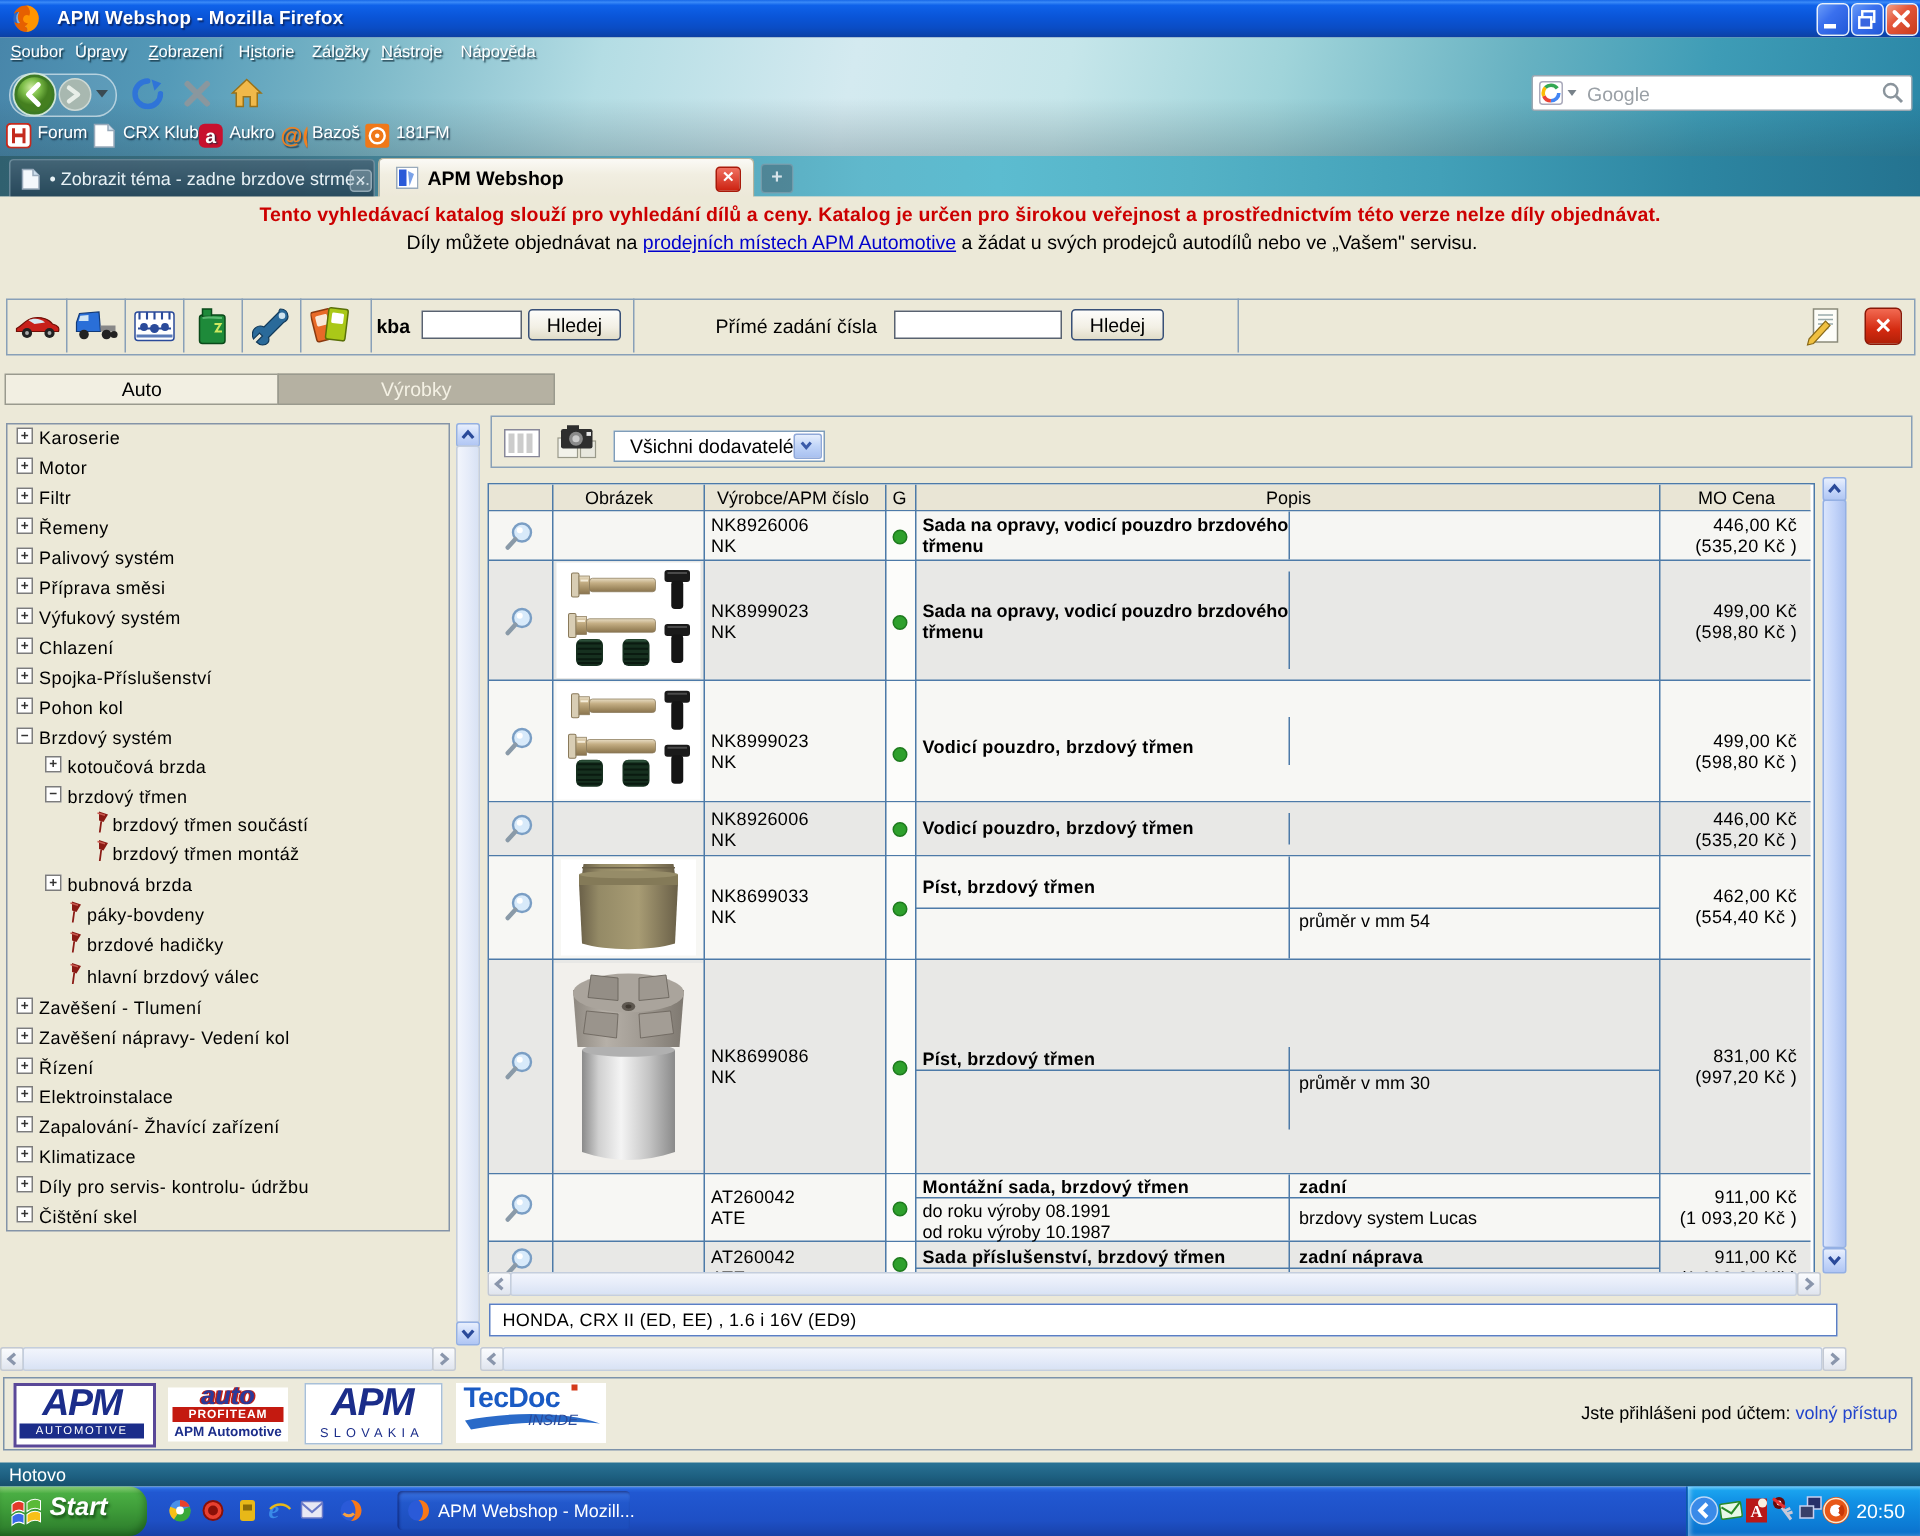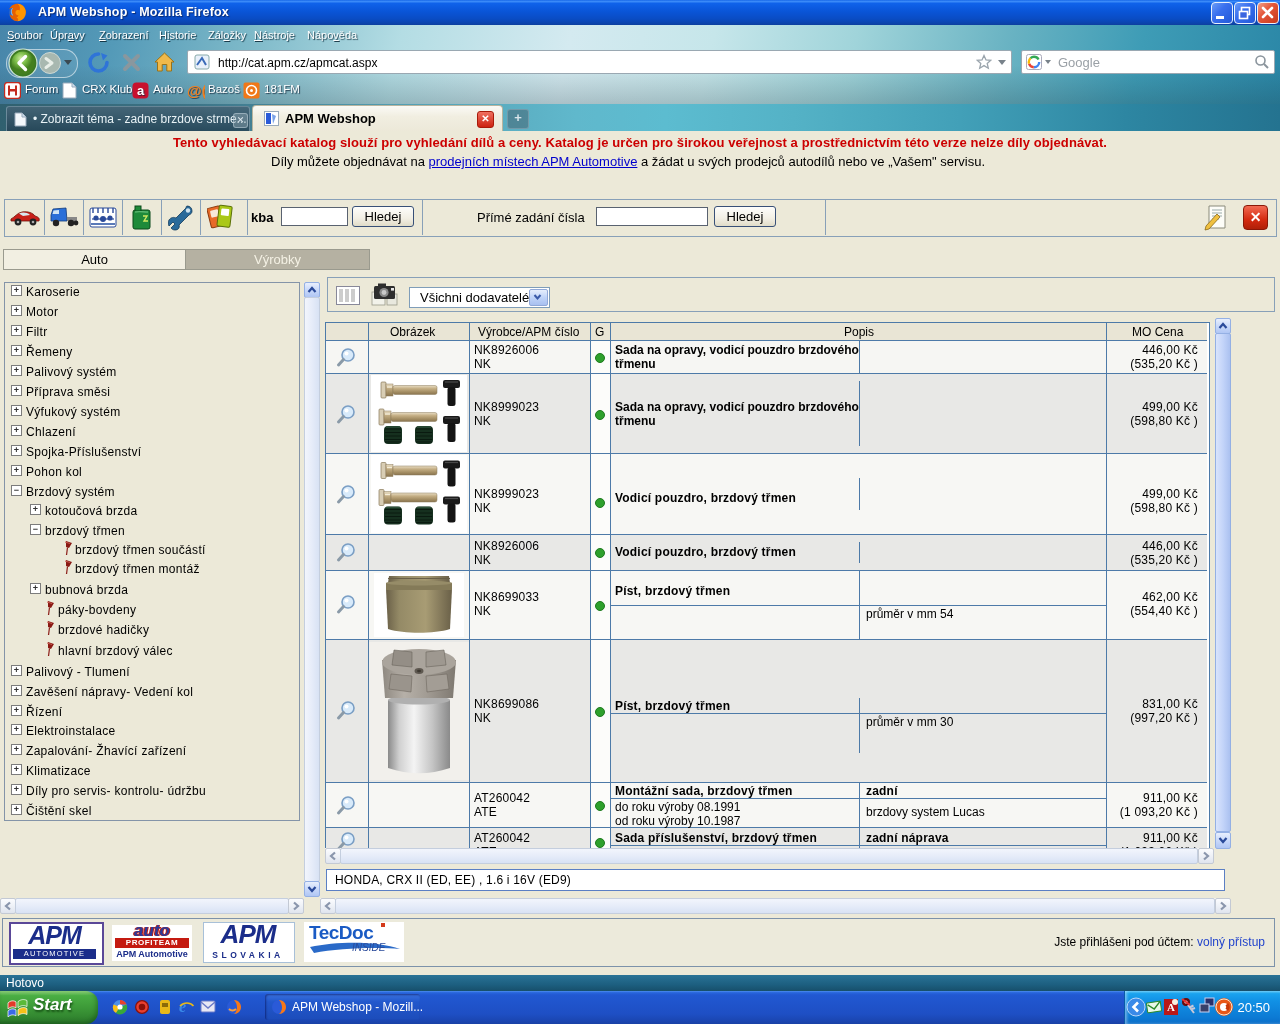--- a/index.html
+++ b/index.html
@@ -136,31 +136,20 @@
     <svg class="ab" style="left:88px;top:5px" width="21" height="21" viewBox="0 0 21 21">
       <path d="M10.5 2 A8.5 8.5 0 1 0 19 10.5" fill="none" stroke="#2f74d8" stroke-width="3.6" stroke-linecap="round"></path>
       <path d="M13 1 L19.5 3.5 L15 8.5 Z" fill="#2f74d8"></path>
     </svg>
     <svg class="ab" style="left:122px;top:6px" width="19" height="19" viewBox="0 0 19 19">
       <path d="M3 3 L16 16 M16 3 L3 16" stroke="#8a979e" stroke-width="4" stroke-linecap="round"></path>
     </svg>
     <svg class="ab" style="left:153px;top:4px" width="23" height="23" viewBox="0 0 23 23">
       <path d="M11.5 2 L21 11 L18.5 11 L18.5 20 L13.8 20 L13.8 13.5 L9.2 13.5 L9.2 20 L4.5 20 L4.5 11 L2 11 Z" fill="#f0b94a" stroke="#9a7218" stroke-width="1"></path>
     </svg>
-    <div class="ab inputbox" style="left:187px;top:3px;width:823px;height:22px">
-      <svg class="ab" style="left:6px;top:3px" width="16" height="16" viewBox="0 0 16 16">
-        <rect x="1" y="1" width="14" height="14" rx="2" fill="#e8f0fa" stroke="#8aa"></rect>
-        <path d="M3 11 L8 4 L12 11" stroke="#3a6ab8" stroke-width="2" fill="none"></path>
-      </svg>
-      <span class="ab" style="left:30px;top:5px;font-size:12px;color:#000">http://cat.apm.cz/apmcat.aspx</span>
-      <svg class="ab" style="left:788px;top:3px" width="16" height="16" viewBox="0 0 16 16">
-        <path d="M8 1.5 L10 6 L14.8 6.3 L11.2 9.4 L12.3 14.2 L8 11.6 L3.7 14.2 L4.8 9.4 L1.2 6.3 L6 6Z" fill="none" stroke="#9aa4ac" stroke-width="1.3"></path>
-      </svg>
-      <div class="ab" style="left:810px;top:9px;width:0;height:0;border-left:4px solid transparent;border-right:4px solid transparent;border-top:5px solid #78828a"></div>
-    </div>
     <div class="ab inputbox" style="left:1021px;top:3px;width:252px;height:22px">
       <svg class="ab" style="left:4px;top:3px" width="16" height="16" viewBox="0 0 16 16">
         <rect x="0.5" y="0.5" width="15" height="15" rx="2" fill="#fff" stroke="#aab"></rect>
         <circle cx="8" cy="8" r="5.2" fill="none" stroke="#4285f4" stroke-width="2.4" stroke-dasharray="8.2 25"></circle>
         <circle cx="8" cy="8" r="5.2" fill="none" stroke="#ea4335" stroke-width="2.4" stroke-dasharray="6 27" stroke-dashoffset="-8.2"></circle>
         <circle cx="8" cy="8" r="5.2" fill="none" stroke="#fbbc05" stroke-width="2.4" stroke-dasharray="6 27" stroke-dashoffset="-14.2"></circle>
         <circle cx="8" cy="8" r="5.2" fill="none" stroke="#34a853" stroke-width="2.4" stroke-dasharray="9 24" stroke-dashoffset="-20.2"></circle>
       </svg>
       <div class="ab" style="left:23px;top:9px;width:0;height:0;border-left:3px solid transparent;border-right:3px solid transparent;border-top:4px solid #78828a"></div>
       <span class="ab" style="left:36px;top:4px;font-size:13px;color:#9aa0a6">Google</span>
@@ -342,21 +331,21 @@
           <path d="M3 2 L8 3.5" stroke="#c85a50" stroke-width="1"></path>
         </svg>
         <span class="ti" style="left:53px;top:340px">brzdové hadičky</span>
     <svg class="pin" style="left:39px;top:358px" width="12" height="16" viewBox="0 0 12 16">
           <path d="M4 1 L10 3 L7 8 L4 7 Z" fill="#8a1a14"></path>
           <path d="M5.5 7.5 L4.5 15" stroke="#8a1a14" stroke-width="1.2"></path>
           <path d="M3 2 L8 3.5" stroke="#c85a50" stroke-width="1"></path>
         </svg>
         <span class="ti" style="left:53px;top:361px">hlavní brzdový válec</span>
     <div class="pm" style="left:6px;top:382px">+</div>
-        <span class="ti" style="left:21px;top:382px">Palivový - Tlumení</span>
+        <span class="ti" style="left:21px;top:382px">Zavěšení - Tlumení</span>
     <div class="pm" style="left:6px;top:402px">+</div>
         <span class="ti" style="left:21px;top:402px">Zavěšení nápravy- Vedení kol</span>
     <div class="pm" style="left:6px;top:422px">+</div>
         <span class="ti" style="left:21px;top:422px">Řízení</span>
     <div class="pm" style="left:6px;top:441px">+</div>
         <span class="ti" style="left:21px;top:441px">Elektroinstalace</span>
     <div class="pm" style="left:6px;top:461px">+</div>
         <span class="ti" style="left:21px;top:461px">Zapalování- Žhavící zařízení</span>
     <div class="pm" style="left:6px;top:481px">+</div>
         <span class="ti" style="left:21px;top:481px">Klimatizace</span>
@@ -683,21 +672,21 @@
       <div class="ab" style="left:0;top:-3px;width:87px;text-align:center;font-size:25px;font-weight:bold;color:#1b2d8a;font-style:italic;letter-spacing:-1px">APM</div>
       <div class="ab" style="left:2px;top:25px;width:83px;height:10px;background:#1b2d8a;color:#fff;font-size:7.5px;font-weight:normal;text-align:center;line-height:10px;letter-spacing:1.2px">AUTOMOTIVE</div>
     </div>
     <div class="card" style="left:109px;top:6px;width:80px;height:36px">
       <div class="ab" style="left:0;top:-4px;width:80px;text-align:center;font-size:17px;font-weight:bold;font-style:italic;color:#2a3a9a;text-shadow:1px 0 #c02018,-1px 0 #c02018">auto</div>
       <div class="ab" style="left:3px;top:13px;width:74px;height:10px;background:#c41a10;color:#fff;font-size:8px;font-weight:bold;text-align:center;line-height:10px;letter-spacing:.6px">PROFITEAM</div>
       <div class="ab" style="left:0;top:24px;width:80px;text-align:center;font-size:9px;font-weight:bold;color:#1b2d8a">APM Automotive</div>
     </div>
     <div class="card" style="left:200px;top:3px;width:90px;height:39px;border:1px solid #a8c0d8">
       <div class="ab" style="left:0;top:-4px;width:88px;text-align:center;font-size:26px;font-weight:bold;color:#1b2d8a;font-style:italic;letter-spacing:-1px">APM</div>
-      <div class="ab" style="left:0;top:27px;width:88px;text-align:center;font-size:8.5px;font-weight:bold;color:#1b2d8a;letter-spacing:3.5px">SLOVAKIA</div>
+      <div class="ab" style="left:0;top:27px;width:88px;text-align:center;font-size:8.5px;font-weight:normal;color:#1b2d8a;letter-spacing:3.5px">SLOVAKIA</div>
     </div>
     <div class="card" style="left:301px;top:3px;width:100px;height:40px">
       <div class="ab" style="left:5px;top:0;font-size:19px;font-weight:bold;color:#1a5bc4;letter-spacing:-.5px">TecDoc</div>
       <div class="ab" style="left:77px;top:1px;width:4px;height:4px;background:#d43a1a"></div>
       <svg class="ab" style="left:4px;top:17px" width="94" height="20" viewBox="0 0 94 20">
             <path d="M2 8 C30 2 70 2 92 10 C70 8 30 9 6 14 Z" fill="#2a6ac8"></path>
           </svg>
       <div class="ab" style="left:48px;top:20px;font-size:10px;font-style:italic;color:#2a4a9a">INSIDE</div>
     </div>
     <div class="ab" style="right:9px;top:16px;font-size:12px;color:#000">Jste přihlášeni pod účtem: <span style="color:#2244cc">volný přístup</span></div>

